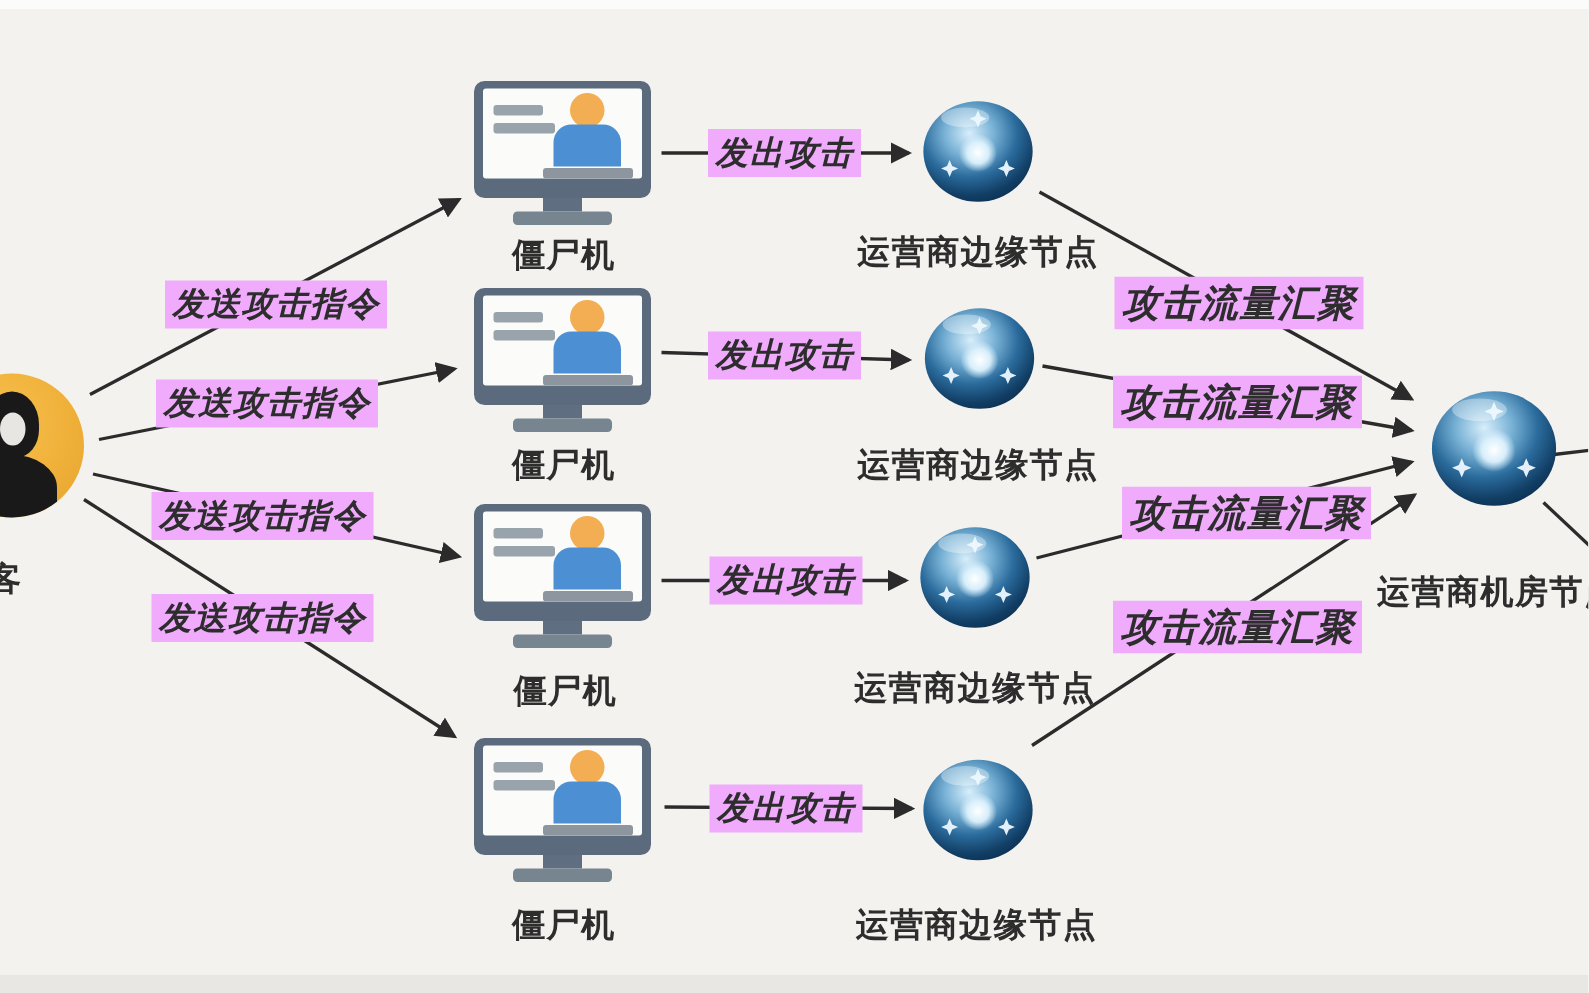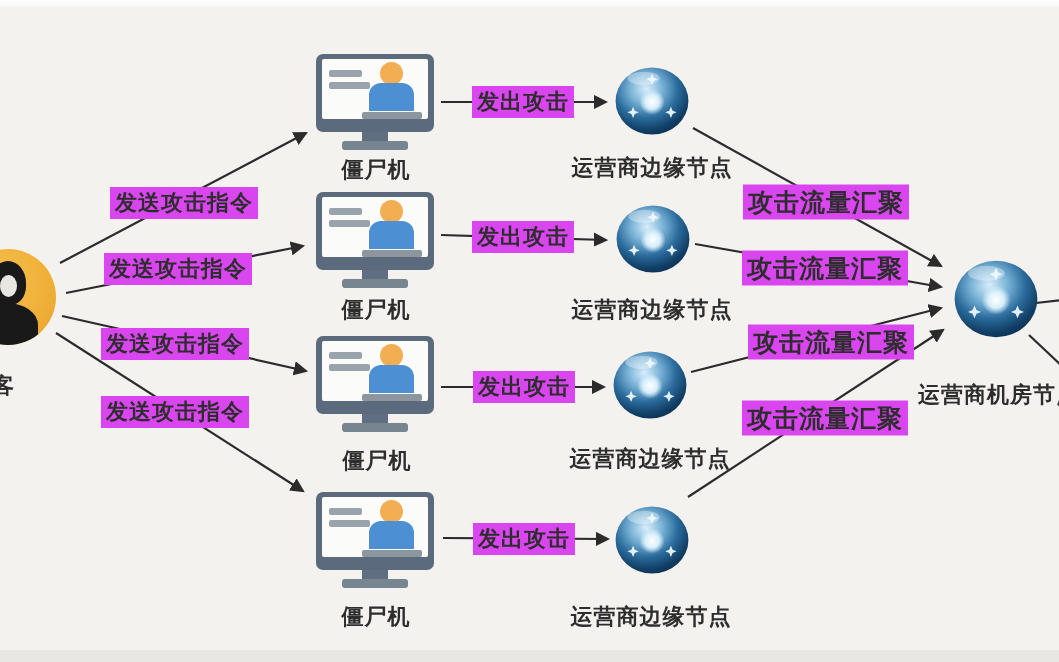--- a/index.html
+++ b/index.html
@@ -12,21 +12,21 @@
   .top-band { position:absolute; left:0; right:0; top:0; height:6px; background:#fbfbfa; z-index:0; }
   .bottom-band { position:absolute; left:0; right:0; bottom:0; height:12px; background:#e8e7e4; z-index:0; }
 
   
   svg.wires { position:absolute; left:0; top:0; z-index:1; }
 
   
   .lbl {
     position:absolute; z-index:3; transform:translate(-50%,-50%);
     font-size:22px; font-weight:700; letter-spacing:1px;
-    background:#d946ef; padding:1px 5px; white-space:nowrap;
+    background:#f0abfc; padding:1px 5px; white-space:nowrap;font-style:italic;
   }
   .lbl.agg { font-size:25px; }
   .node-lbl {
     position:absolute; z-index:3; transform:translate(-50%,-50%);
     font-size:22px; font-weight:700; letter-spacing:1px; white-space:nowrap;text-align:right;
   }
   .core-lbl {
     position:absolute; z-index:3; transform:translateY(-50%);
     font-size:22px; font-weight:700; letter-spacing:1px; white-space:nowrap;
   }

